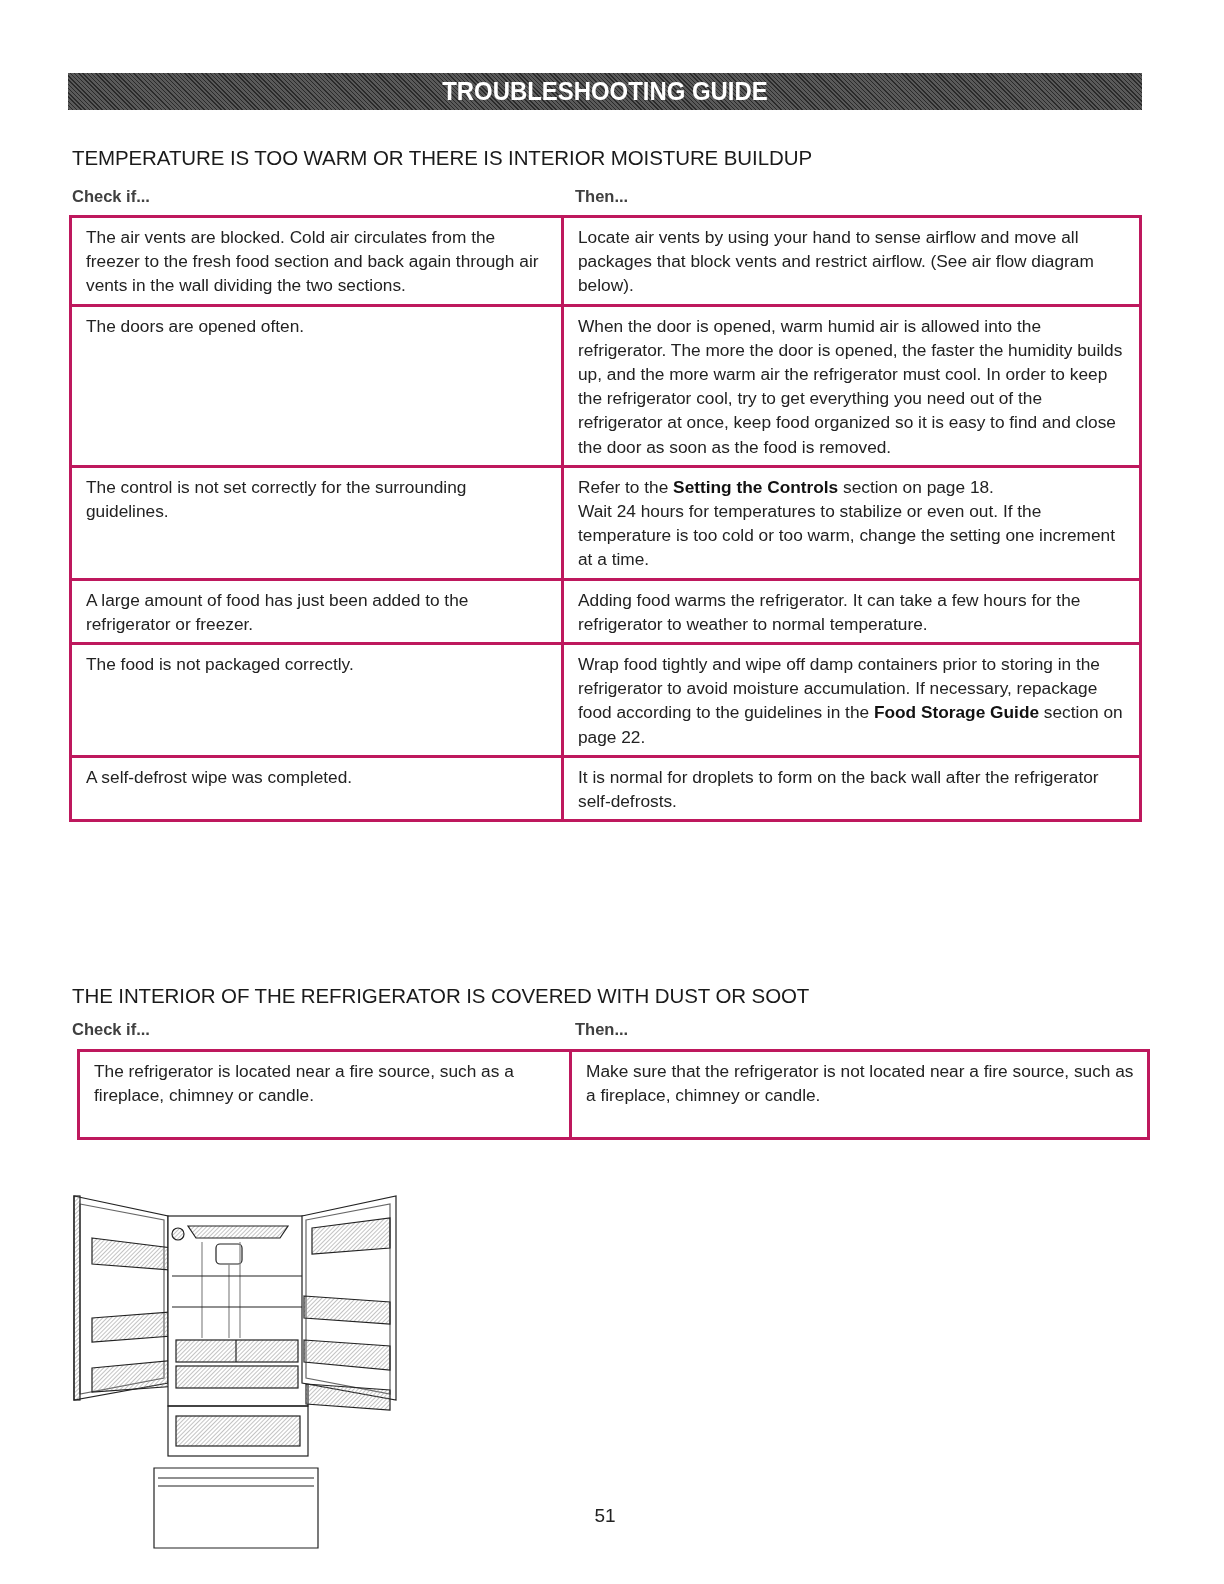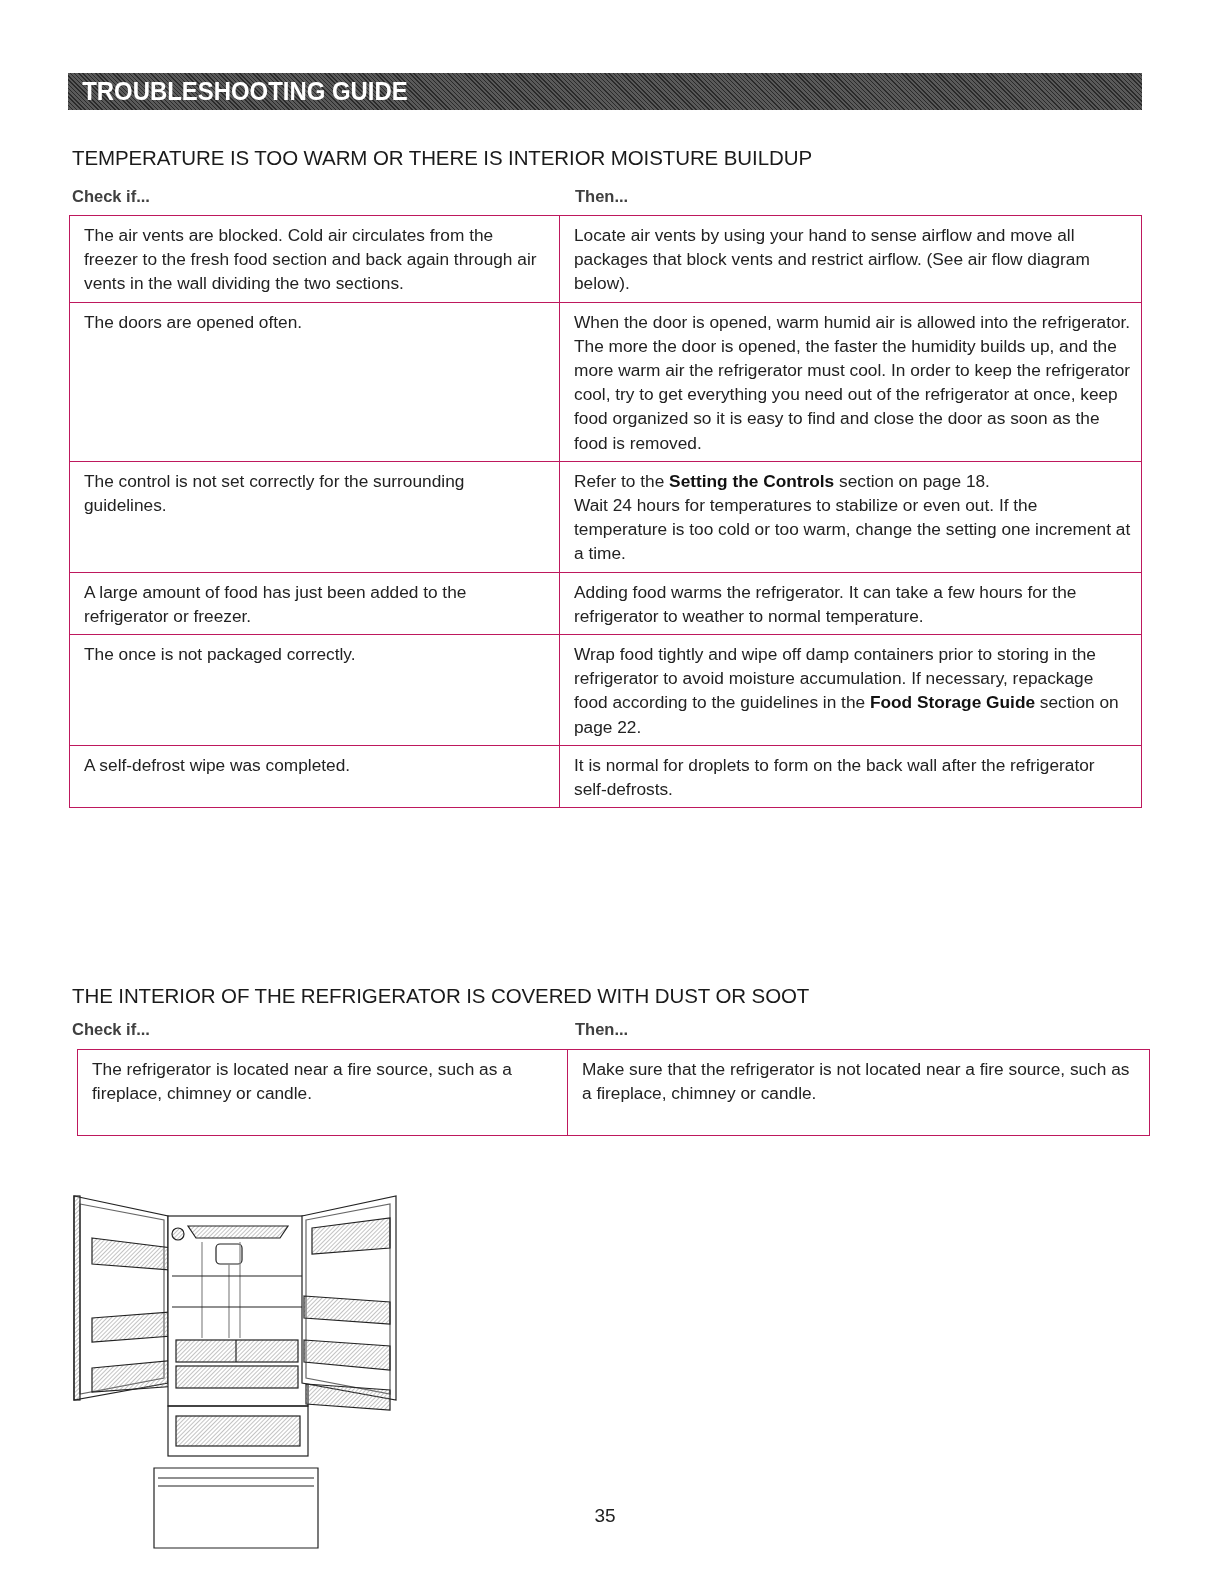--- a/index.html
+++ b/index.html
@@ -2,41 +2,41 @@
 <html><head>
 <meta charset="utf-8">
 <style>
   html, body { margin: 0; padding: 0; background: #ffffff; }
   body { width: 1224px; height: 1584px; position: relative; font-family: "Liberation Sans", sans-serif; color: #1a1a1a; overflow: hidden; }
 
   .banner {
     position: absolute; left: 68px; top: 73px; width: 1074px; height: 37px;
     background-color: #3a3a3a;
     background-image: repeating-linear-gradient(45deg, #2a2a2a 0px, #2a2a2a 1px, #5a5a5a 1px, #5a5a5a 3px);
-    display: flex; align-items: center; justify-content: flex-start;
+    display: flex; align-items: center; justify-content: center;
   }
   .banner-text {
     color: #ffffff; font-weight: bold; font-size: 26px; letter-spacing: 0px;
     transform: scaleX(0.92);
   }
 
   .section-title {
     position: absolute; left: 72px; font-weight: normal; font-size: 20.5px; color: #1a1a1a;
     letter-spacing: -0.1px;
   }
   .col-label {
     position: absolute; font-weight: bold; font-size: 16.5px; color: #404040;
   }
 
   table.tbl {
     position: absolute; left: 69px; width: 1073px; border-collapse: collapse;
     font-size: 17.3px; line-height: 24.2px; color: #222;
   }
   table.tbl td {
-    border: 1px solid #be185d; vertical-align: top; padding: 7px 10px 6px 14px;
+    border: 3px solid #be185d; vertical-align: top; padding: 7px 10px 6px 14px;
   }
   table.tbl td.c1 { width: 465px; }
   table.tbl td.c2 { padding-left: 14px; }
   b { font-weight: bold; color: #111; }
 
   .illus { position: absolute; left: 68px; top: 1178px; width: 335px; height: 372px; }
   .page-number { position: absolute; left: 0; width: 1210px; top: 1505px; text-align: center; font-size: 19px; color: #222; }
 </style>
 </head>
 <body>
@@ -61,21 +61,21 @@
       </tr>
     <tr>
         <td class="c1"><span>The control is not set correctly for the surrounding guidelines.</span></td>
         <td class="c2"><span>Refer to the </span><b>Setting the Controls</b><span> section on page 18.</span><br><span>Wait 24 hours for temperatures to stabilize or even out. If the temperature is too cold or too warm, change the setting one increment at a time.</span></td>
       </tr>
     <tr>
         <td class="c1"><span>A large amount of food has just been added to the refrigerator or freezer.</span></td>
         <td class="c2"><span>Adding food warms the refrigerator. It can take a few hours for the refrigerator to weather to normal temperature.</span></td>
       </tr>
     <tr>
-        <td class="c1"><span>The once is not packaged correctly.</span></td>
+        <td class="c1"><span>The food is not packaged correctly.</span></td>
         <td class="c2"><span>Wrap food tightly and wipe off damp containers prior to storing in the refrigerator to avoid moisture accumulation. If necessary, repackage food according to the guidelines in the </span><b>Food Storage Guide</b><span> section on page 22.</span></td>
       </tr>
     <tr>
         <td class="c1" style="height:46px;"><span>A self-defrost wipe was completed.</span></td>
         <td class="c2"><span>It is normal for droplets to form on the back wall after the refrigerator self-defrosts.</span></td>
       </tr>
   </tbody>
 </table>
 
 <div class="section-title" style="top:984px;">THE INTERIOR OF THE REFRIGERATOR IS COVERED WITH DUST OR SOOT</div>
@@ -135,13 +135,13 @@
     <g>
       <rect x="100" y="228" width="140" height="50"></rect>
       <rect x="108" y="238" width="124" height="30" fill="url(#hatch)"></rect>
       <path d="M86 290 L250 290 L250 370 L86 370 Z" fill="#fff"></path>
       <line x1="90" y1="300" x2="246" y2="300"></line>
       <line x1="90" y1="308" x2="246" y2="308"></line>
     </g>
   </g>
 </svg>
 
-<div class="page-number">35</div>
+<div class="page-number">51</div>
 
 </body></html>

